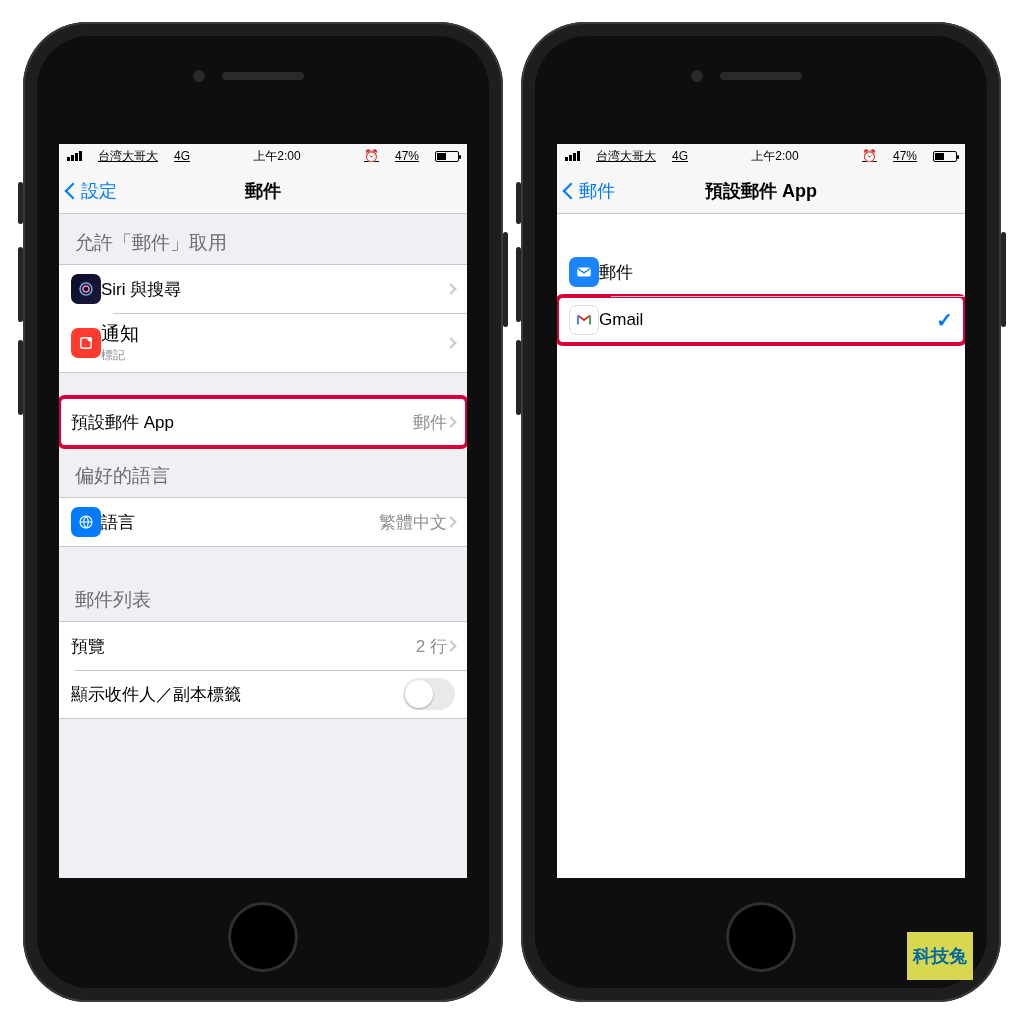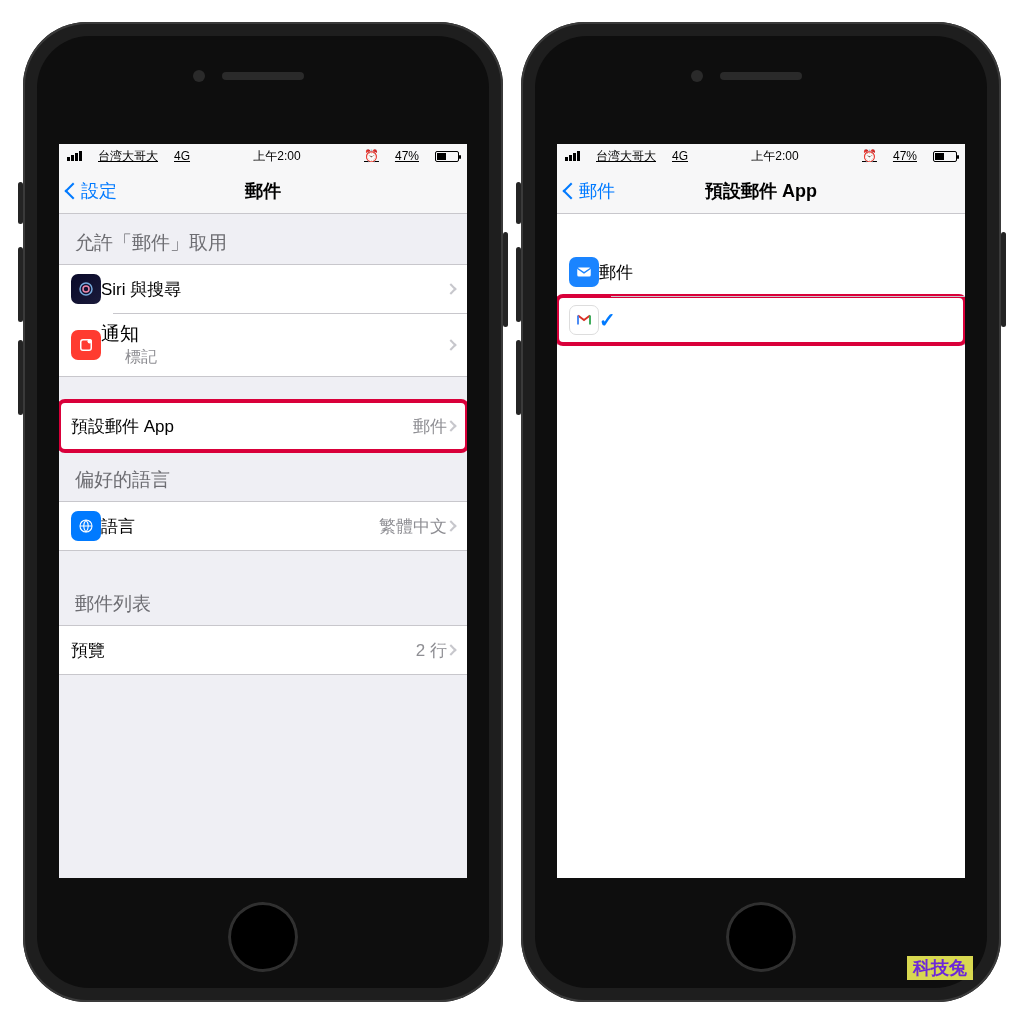--- a/index.html
+++ b/index.html
@@ -107,21 +107,21 @@
   .group { background:#fff; border-top:1px solid #c8c7cc; border-bottom:1px solid #c8c7cc; }
   .row {
     min-height:48px; display:flex; align-items:center; padding:8px 12px;
     position:relative;
   }
   .row + .row::before{
     content:""; position:absolute; top:0; left:54px; right:0; height:1px; background:#c8c7cc;
   }
   .row.noicon + .row.noicon::before { left:16px; }
   .row .label { flex:1; font-size:17px; color:#000; }
-  .row .sub { font-size:16px; color:#8e8e93;margin-left:24px; }
+  .row .sub { font-size:12px; color:#8e8e93; }
   .row .value { color:#8e8e93; font-size:17px; }
   .chevron { width:8px; height:8px; border-top:2px solid #c7c7cc; border-right:2px solid #c7c7cc; transform:rotate(45deg); }
   .icon { width:30px; height:30px; border-radius:7px; display:flex; align-items:center; justify-content:center; flex-shrink:0; }
   .icon svg { width:18px; height:18px; }
   .siri { background: linear-gradient(135deg,#0a0a2a,#1a1a3a); }
   .notif { background:#ff3b30; }
   .cell { background:#34c759; }
   .lang { background:#007aff; }
   .mail { background:#1a84ff; }
   .gmail { background:#fff; border:1px solid #ddd; }
@@ -132,22 +132,22 @@
   .switch::after{content:"";position:absolute;right:2px;top:2px;width:28px;height:28px;background:#fff;border-radius:50%;box-shadow:0 1px 2px rgba(0,0,0,.3);}
   .switch.off{ background:#e9e9ea; }
   .switch.off::after{ right:auto; left:2px; }
 
   .highlight { outline:4px solid #d9003a; outline-offset:-2px; border-radius:6px; position:relative; z-index:2; }
 
   .check { color:#007aff; font-size:20px; font-weight:600; }
 
   .watermark {
     position:absolute; right:28px; bottom:22px;
-    background:#d8d850; color:#6d28d9; font-size:18px; font-weight:600;
-    padding:0 6px;
+    background:#d8d850; color:#0369a1; font-size:18px; font-weight:600;
+    padding:12px 6px;
   }
 </style>
 </head>
 <body>
 
 <div class="phone">
   <div class="side-btn sb-left1"></div>
     <div class="side-btn sb-left2"></div>
     <div class="side-btn sb-left3"></div>
     <div class="side-btn sb-right"></div>
@@ -241,20 +241,24 @@
 
         <div style="height:24px"></div>
 
         <div class="section-header">郵件列表</div>
         <div class="group">
           <div class="row noicon">
             <span class="label">預覽</span>
             <span class="value">2 行</span>
             <span class="chevron"></span>
           </div>
+          <div class="row noicon">
+            <span class="label">顯示收件人／副本標籤</span>
+            <span class="switch off"></span>
+          </div>
         </div>
       </div>
     </div>
   </div>
 </div>
 
 <div class="phone">
   <div class="side-btn sb-left1"></div>
     <div class="side-btn sb-left2"></div>
     <div class="side-btn sb-left3"></div>
@@ -309,20 +313,21 @@
           </div>
           <div class="row highlight">
             <span class="icon gmail">
               <svg viewBox="0 0 24 24">
                   <path d="M4 6h16v12H4z" fill="#fff"></path>
                   <path d="M4 6l8 6 8-6" stroke="#d93025" stroke-width="2.5" fill="none"></path>
                   <path d="M4 6v12" stroke="#4285f4" stroke-width="2.5"></path>
                   <path d="M20 6v12" stroke="#34a853" stroke-width="2.5"></path>
                 </svg>
             </span>
+            <span class="label">Gmail</span>
             <span class="check">✓</span>
           </div>
         </div>
       </div>
     </div>
   </div>
   <div class="watermark">科技兔</div>
 </div>
 
 </body></html>

